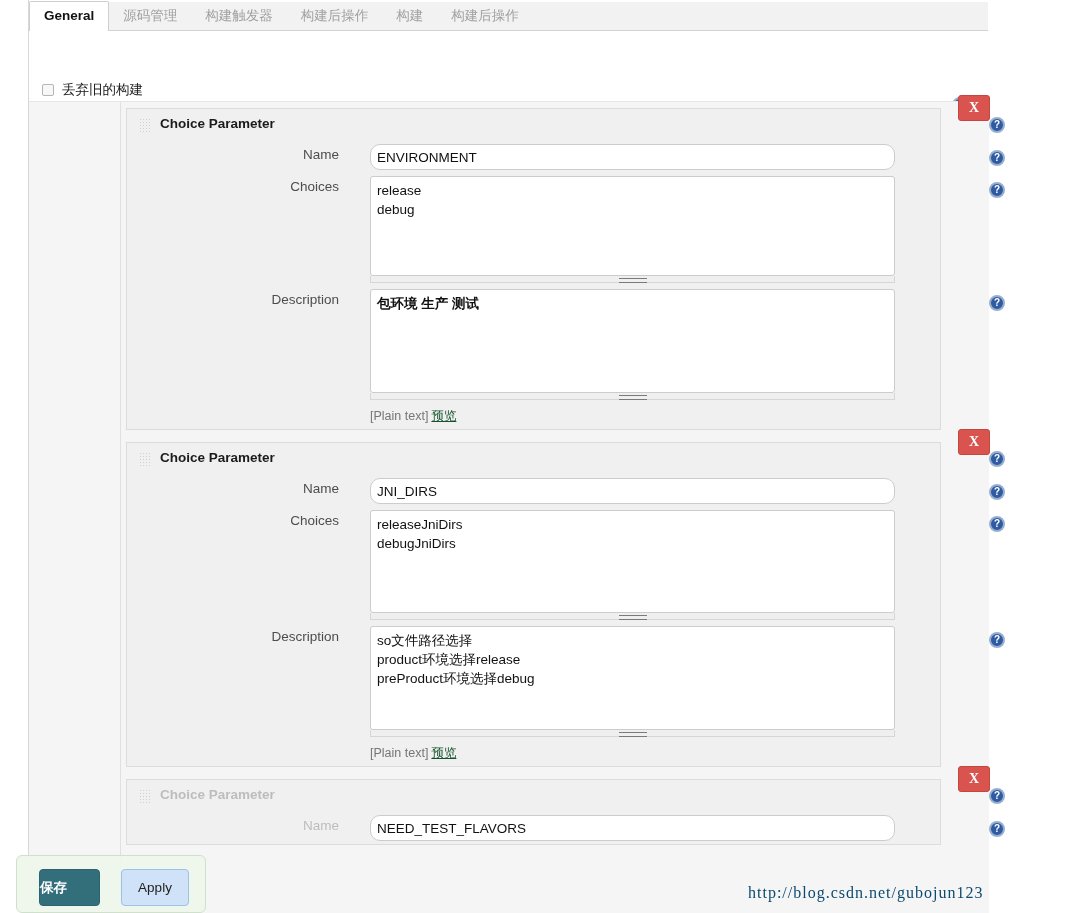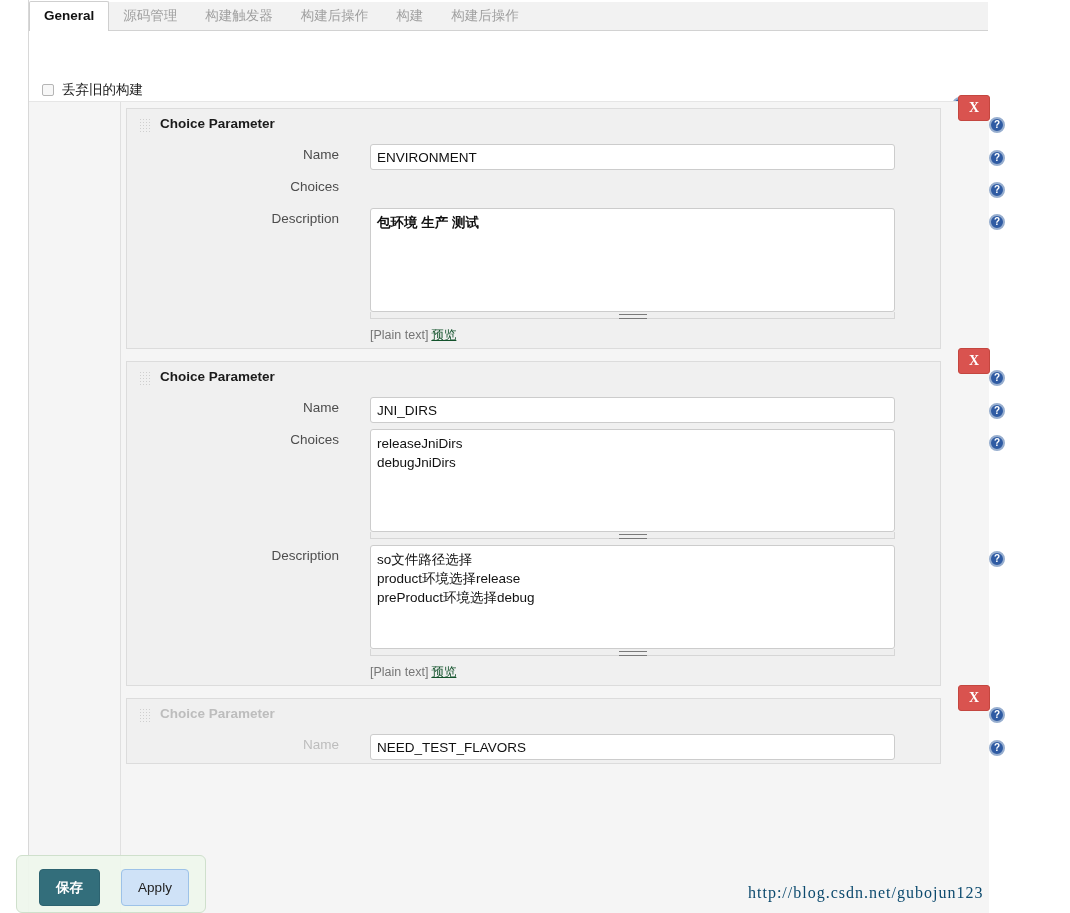--- a/index.html
+++ b/index.html
@@ -179,21 +179,21 @@
   }
   .field-ctrl {
     margin-left: 243px;
     width: 525px;
   }
   input.txt {
     width: 525px;
     height: 26px;
     box-sizing: border-box;
     border: 1px solid #cccccc;
-    border-radius: 3px;
+    border-radius: 10px;
     background: #ffffff;
     padding: 3px 6px;
     font-family: "Liberation Sans", sans-serif;
     font-size: 13.5px;
     color: #111111;
   }
   textarea.ta {
     width: 525px;
     box-sizing: border-box;
     border: 1px solid #cccccc;
@@ -274,21 +274,20 @@
     position: absolute;
     left: 22px; top: 13px;
     width: 61px; height: 37px;
     background: #336e7b;
     border: 1px solid #2d6370;
     border-radius: 4px;
     color: #ffffff;
     font-size: 13.5px;
     font-weight: bold;
     line-height: 35px;
-    text-align: center;
     cursor: pointer;
     box-sizing: border-box;
   }
   .btn-apply {
     position: absolute;
     left: 104px; top: 13px;
     width: 68px; height: 37px;
     background: #cfe2f7;
     border: 1px solid #9dc2e8;
     border-radius: 4px;
@@ -365,20 +364,25 @@
             <div class="field-row">
               <span class="field-label">Name</span>
               <div class="field-ctrl">
                 <input class="txt" type="text" value="ENVIRONMENT" style="">
               </div>
               <span class="help help-inner" style="top:9px;">?</span>
             </div>
 
             <div class="field-row">
               <span class="field-label">Choices</span>
+              <div class="field-ctrl">
+                <textarea class="ta" rows="5" style="height: 100px;">release
+debug</textarea>
+                <div class="ta-resize"></div>
+              </div>
               <span class="help help-inner" style="top:9px;">?</span>
             </div>
 
             <div class="field-row">
               <span class="field-label">Description</span>
               <div class="field-ctrl">
                 <textarea class="ta" rows="6" style="height: 104px; font-weight: bold;">包环境 生产 测试</textarea>
                 <div class="ta-resize"></div>
               </div>
               <span class="help help-inner" style="top:9px;">?</span>

